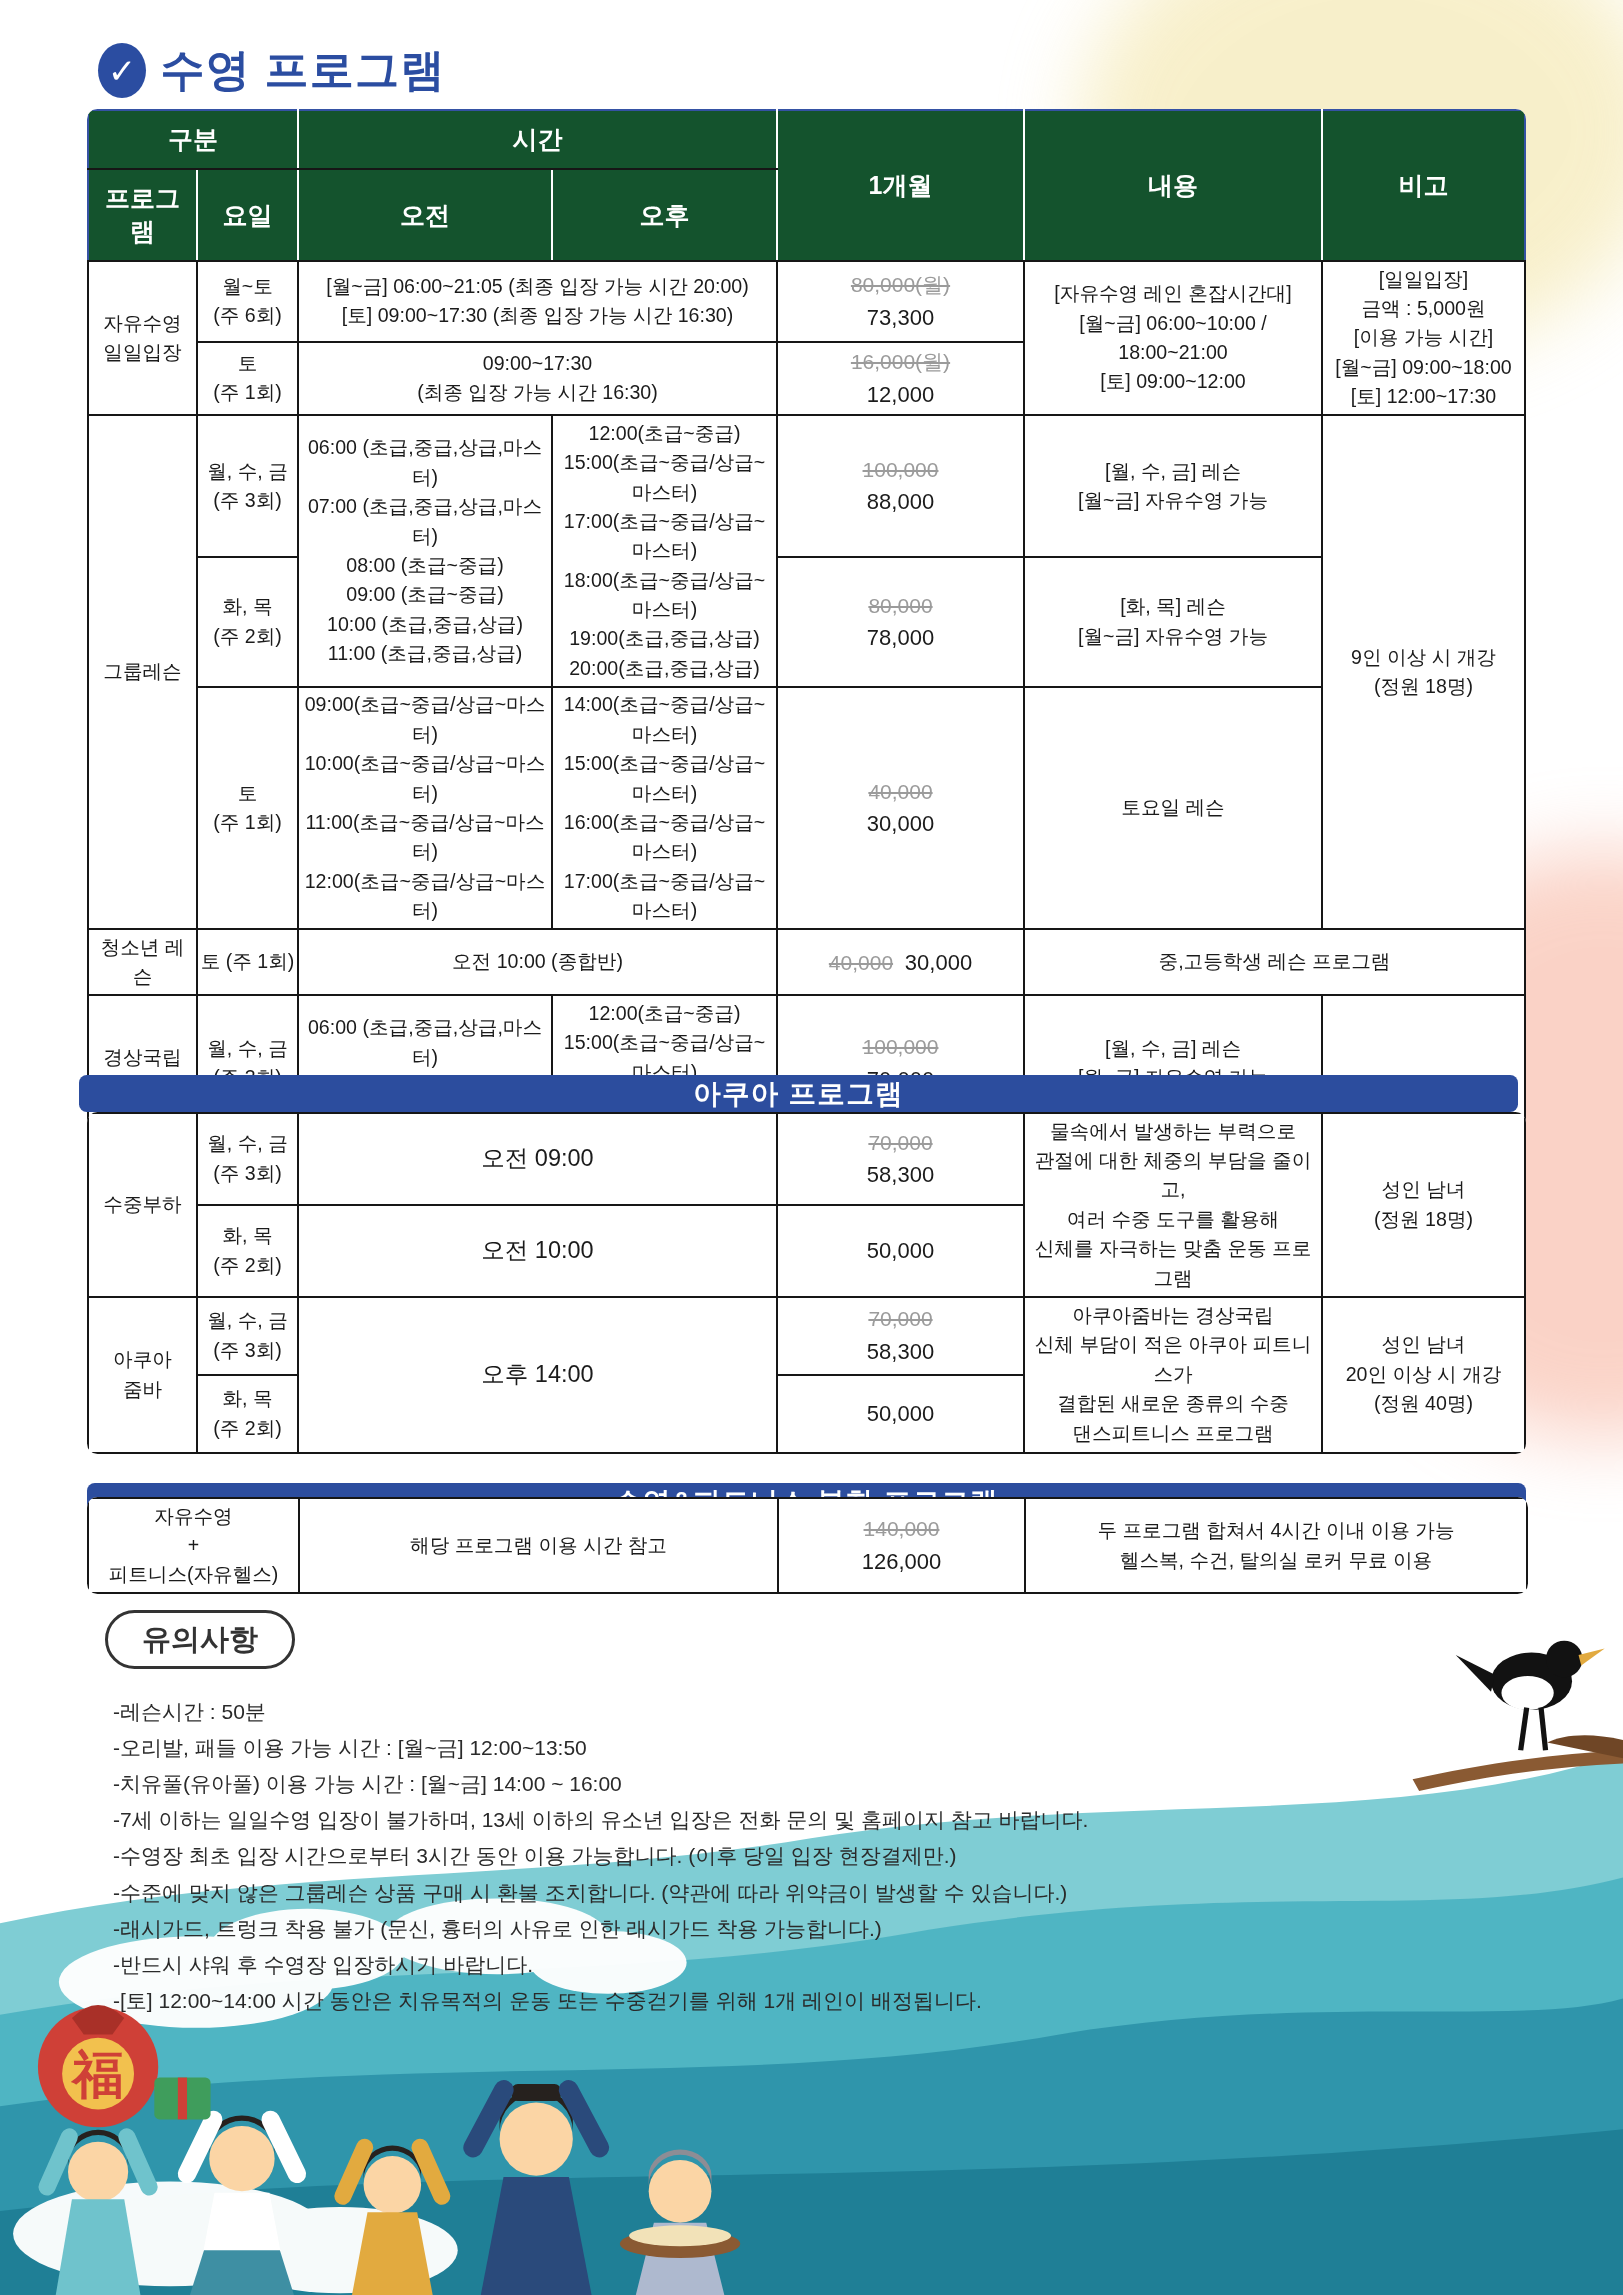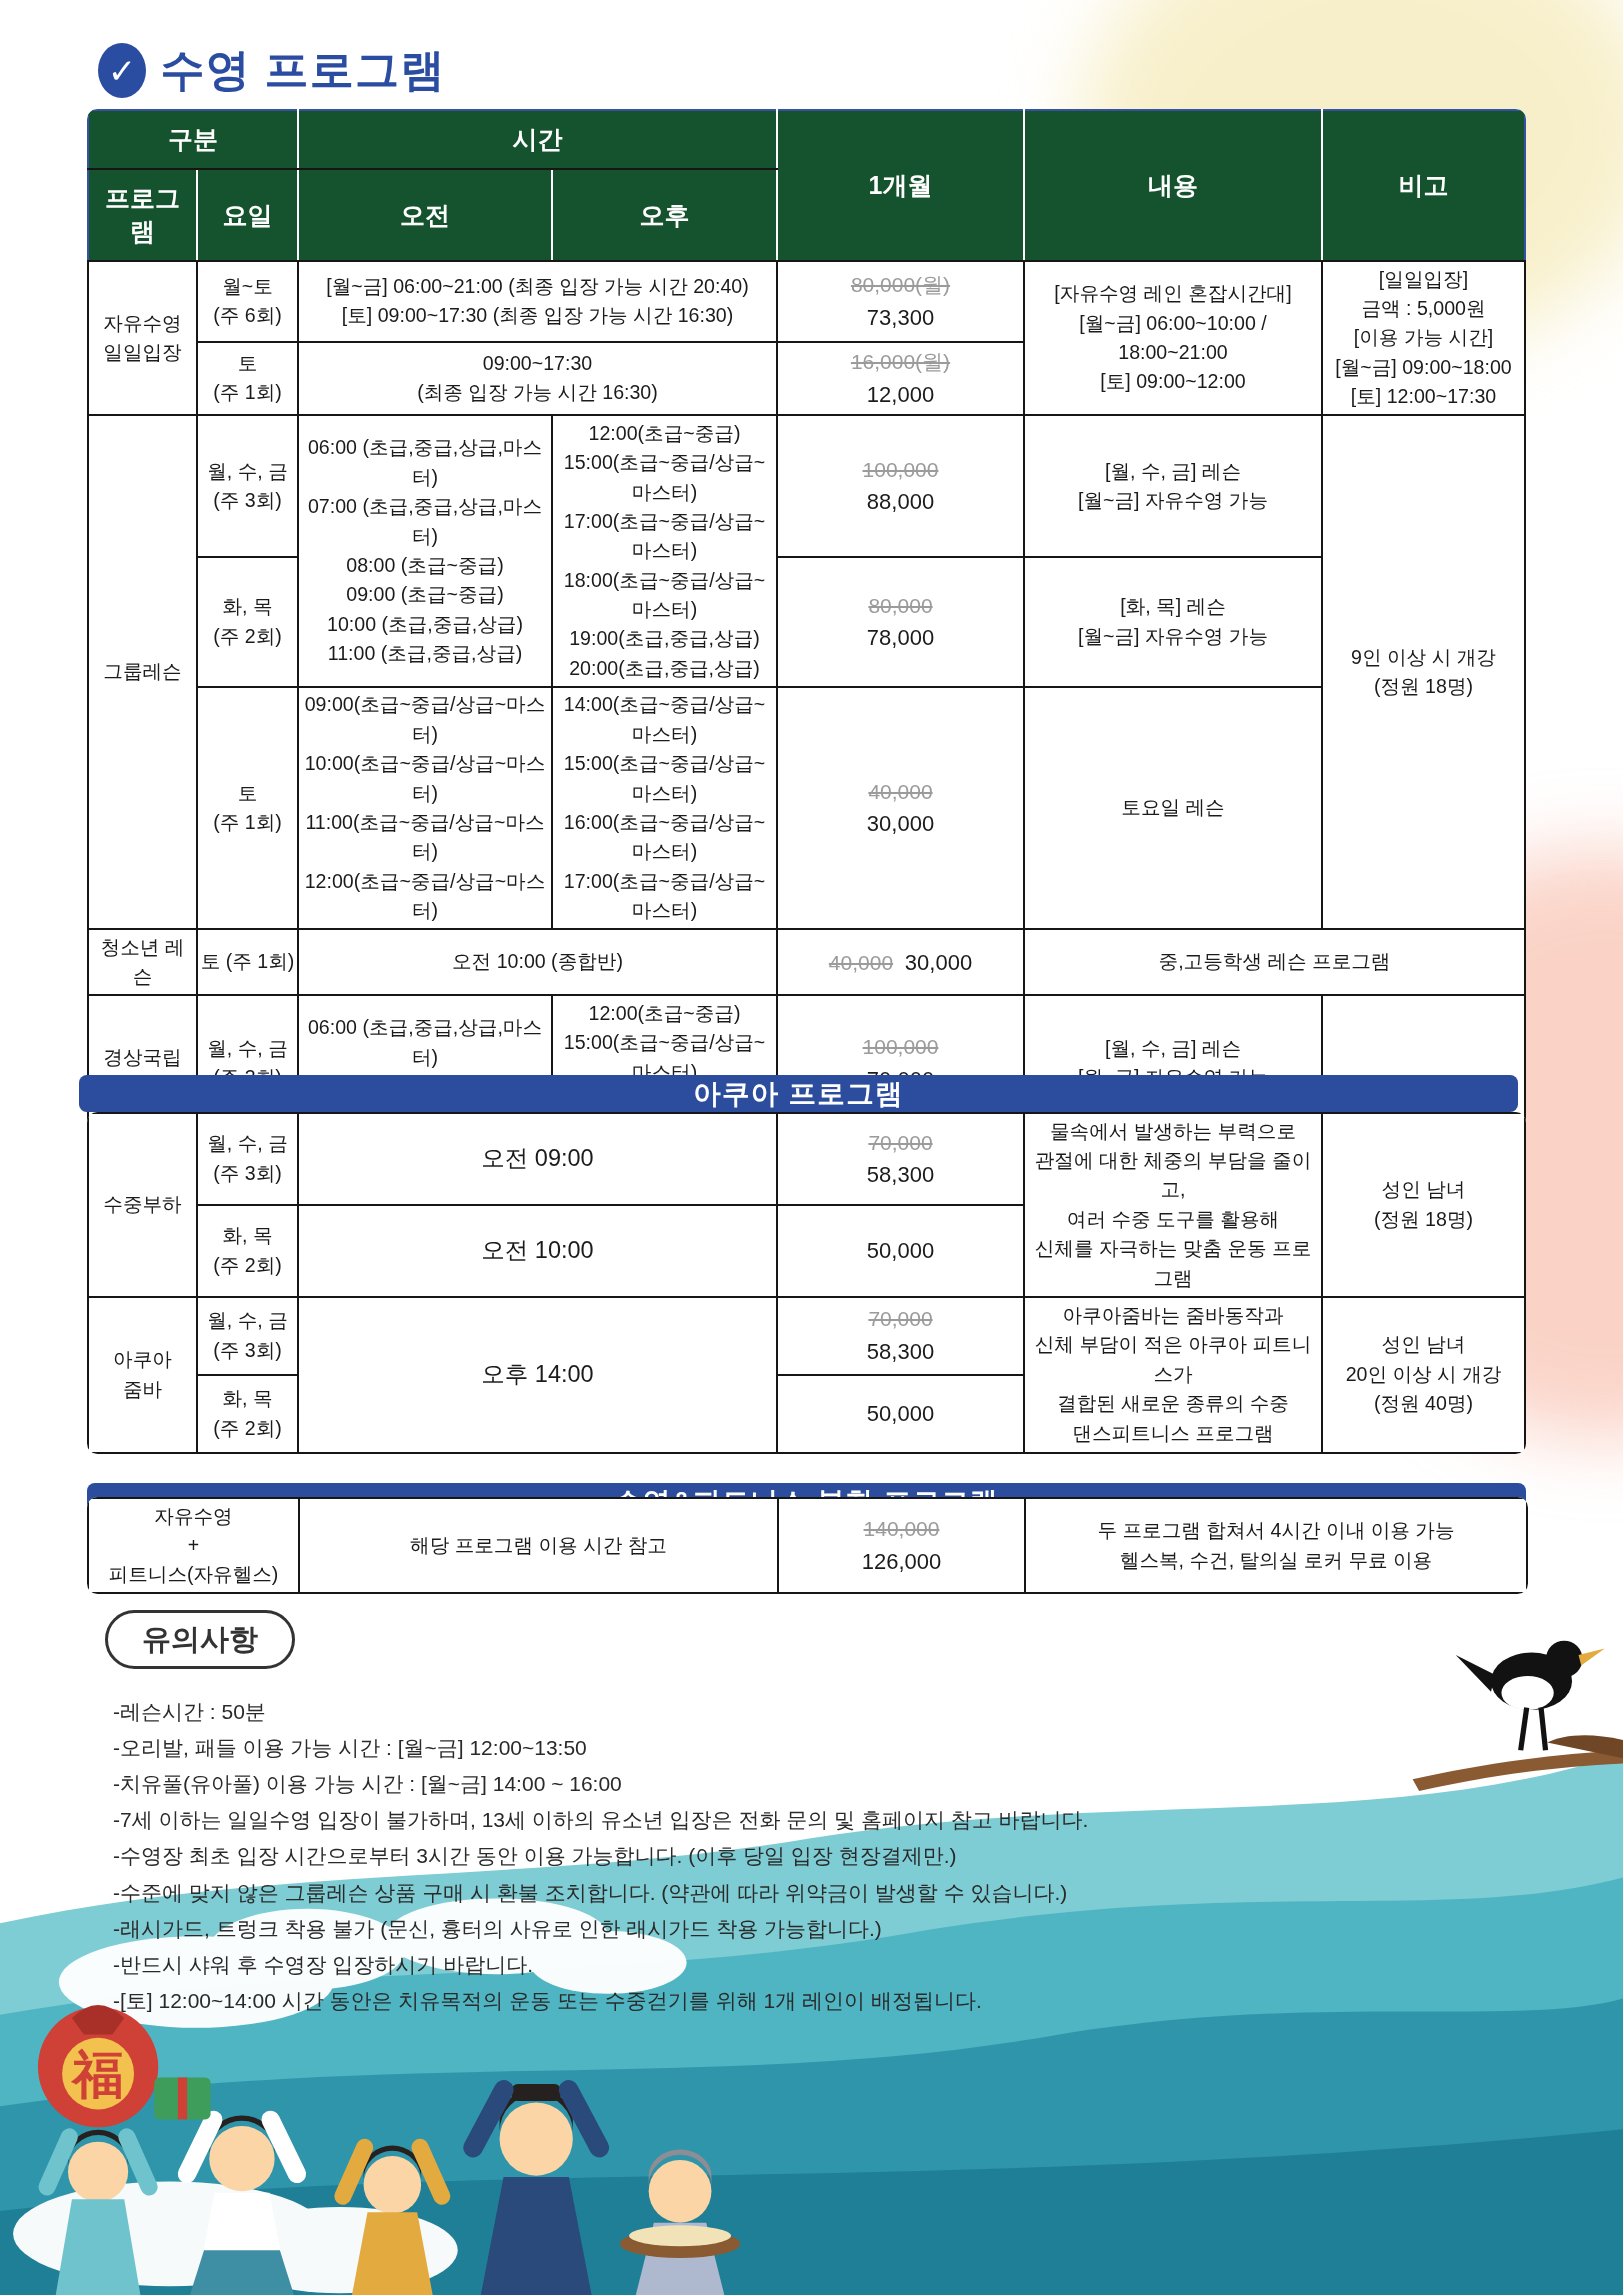--- a/index.html
+++ b/index.html
@@ -156,21 +156,21 @@
         <th>프로그램</th>
         <th>요일</th>
         <th>오전</th>
         <th>오후</th>
       </tr>
       <tr style="height:80px">
         <td rowspan="2" class="prog pre">자유수영
 일일입장</td>
         <td class="pre">월~토
 (주 6회)</td>
-        <td colspan="2" class="pre">[월~금] 06:00~21:00 (최종 입장 가능 시간 20:40)
+        <td colspan="2" class="pre">[월~금] 06:00~21:05 (최종 입장 가능 시간 20:00)
 [토] 09:00~17:30 (최종 입장 가능 시간 16:30)</td>
         <td>
               <span class="price-old">80,000(월)</span>
               <span class="price-new">73,300</span>
             </td>
         <td rowspan="2" class="pre">[자유수영 레인 혼잡시간대]
 [월~금] 06:00~10:00 / 18:00~21:00
 [토] 09:00~12:00</td>
         <td rowspan="2" class="pre">[일일입장]
 금액 : 5,000원
@@ -363,21 +363,21 @@
       <tr style="height:78px">
         <td rowspan="2" class="prog pre">아쿠아
 줌바</td>
         <td class="pre">월, 수, 금
 (주 3회)</td>
         <td rowspan="2" colspan="2" style="font-size:23.5px">오후 14:00</td>
         <td>
               <span class="price-old">70,000</span>
               <span class="price-new">58,300</span>
             </td>
-        <td rowspan="2" class="pre">아쿠아줌바는 줌바동작과
+        <td rowspan="2" class="pre">아쿠아줌바는 경상국립
 신체 부담이 적은 아쿠아 피트니스가
 결합된 새로운 종류의 수중
 댄스피트니스 프로그램</td>
         <td rowspan="2" class="pre">성인 남녀
 20인 이상 시 개강
 (정원 40명)</td>
       </tr>
       <tr style="height:78px">
         <td class="pre">화, 목
 (주 2회)</td>

